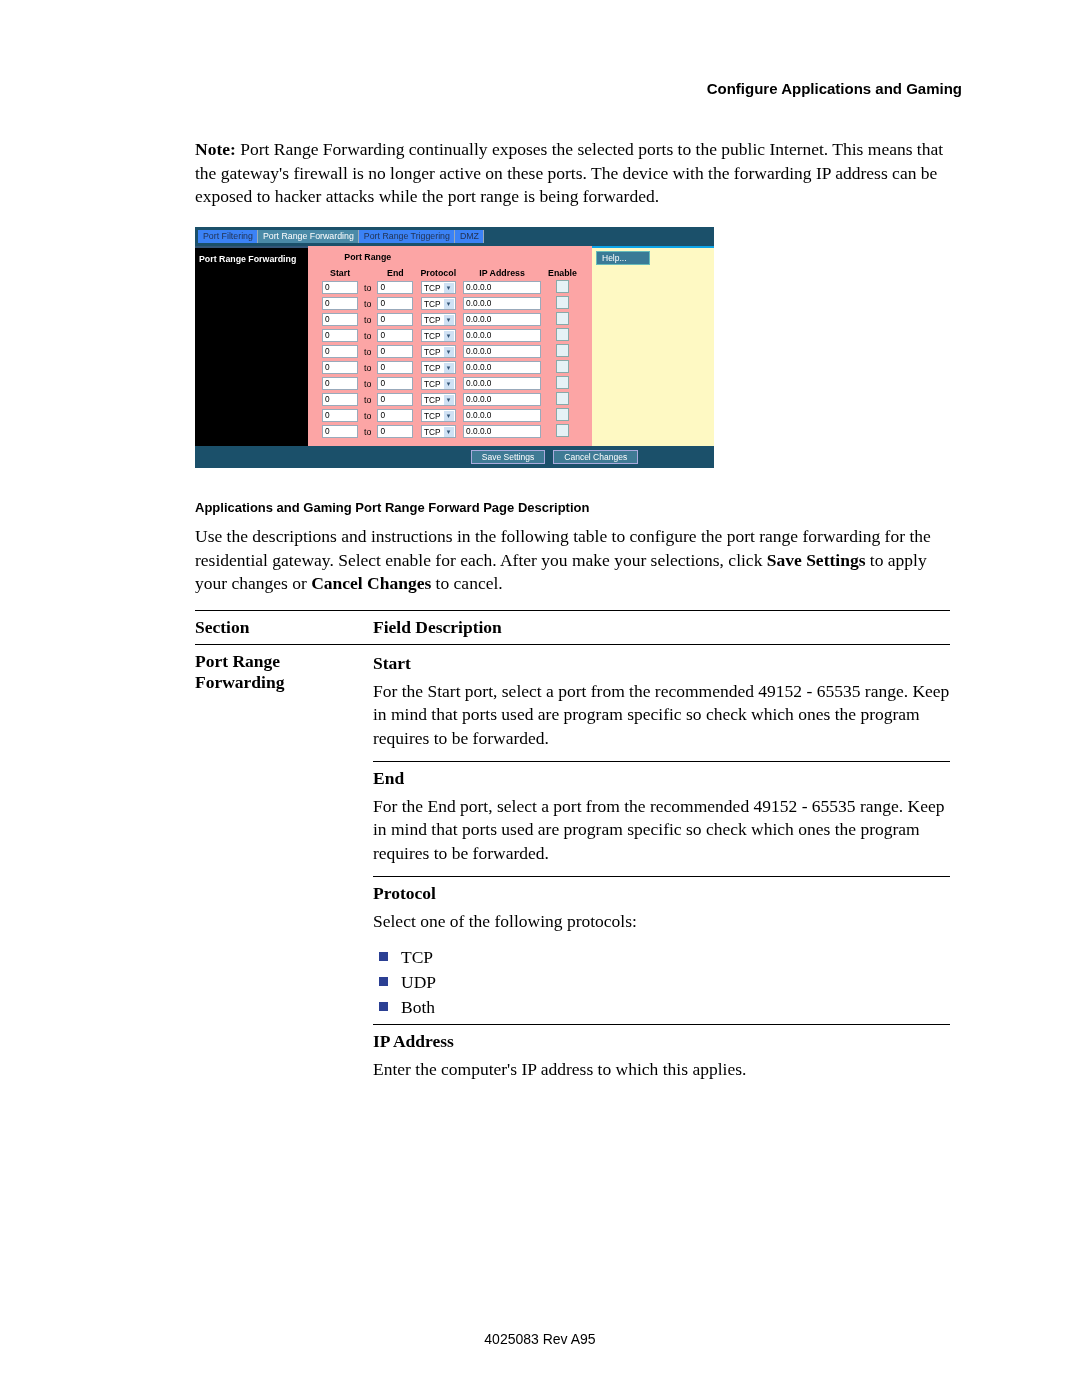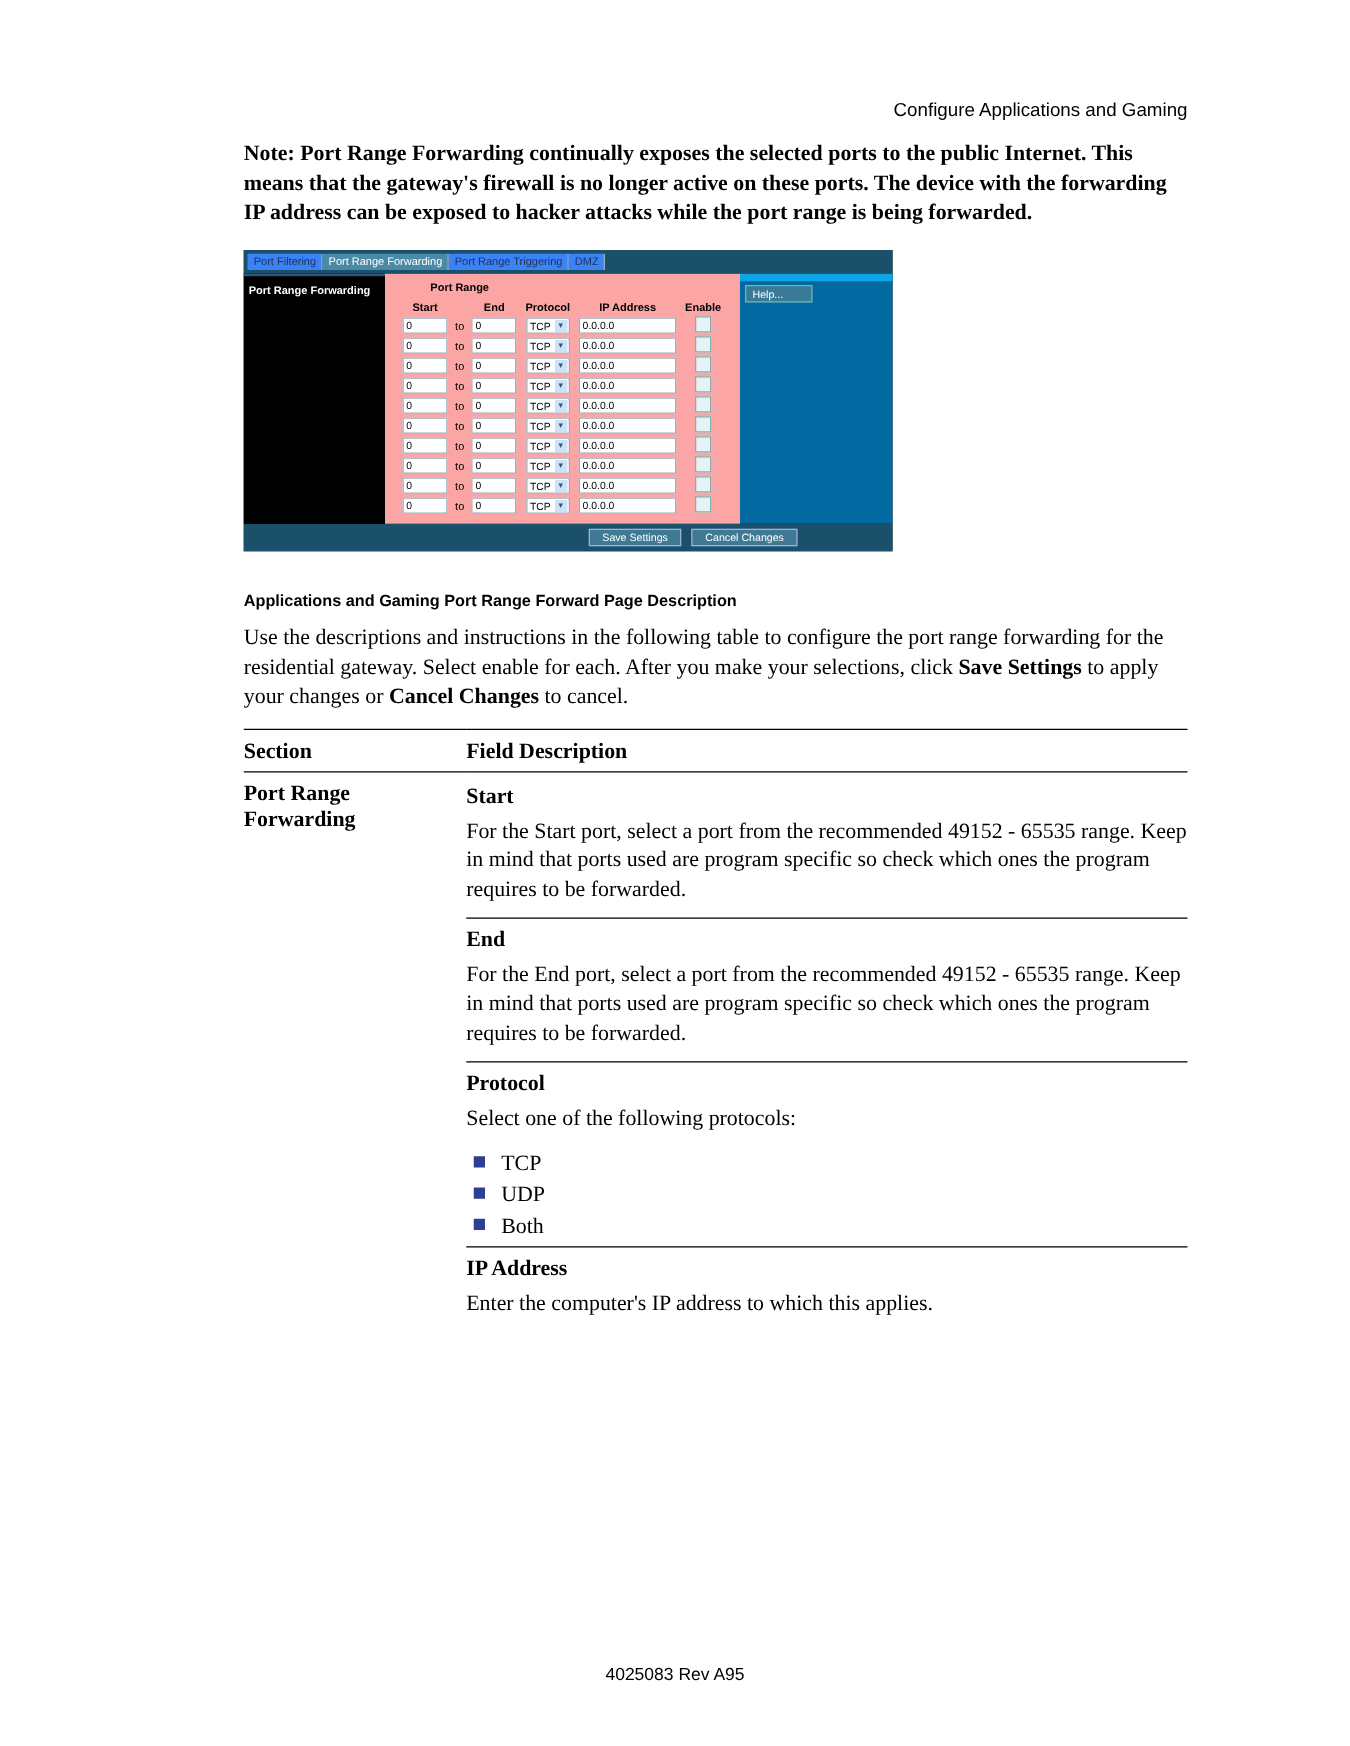--- a/index.html
+++ b/index.html
@@ -11,29 +11,29 @@
   }
   .page {
     width: 1080px;
     min-height: 1397px;
     position: relative;
     box-sizing: border-box;
     padding: 80px 130px 60px 195px;
   }
   .header-right {
     position: absolute;
-    right: 130px;
+    right: 118px;
     top: 80px;
     font-family: Arial, sans-serif;
     font-size: 15px;
+    font-weight: bold;
   }
   .note-para {
-    margin-top: 31px;
+    margin-top: 58px;
     line-height: 1.35;
-    font-weight: bold;
   }
   .screenshot {
     margin-top: 18px;
     width: 519px;
     font-family: Arial, sans-serif;
     font-size: 8.8px;
     color: #fff;
     background: #000;
   }
   .tabs {
@@ -68,21 +68,21 @@
   .sidelabel {
     width: 105px;
     background:#000; color:#fff;
     padding: 6px 4px;
     border-top: 2px solid #357;
   }
   .formarea {
     flex:1; background:#fca5a5; color:#000;
     padding: 4px 0 6px 0;
   }
-  .rightcol { width:122px; background:#0369a1; border-top:6px solid #0ea5e9;}
+  .rightcol { width:122px; background:#fef9c3; border-top:2px solid #0ea5e9;}
   .helpbtn {
     display:inline-block;
     margin:3px 0 0 4px;
     background:#3a7a96; color:#fff;
     padding:1px 22px 1px 5px;
     font-size:8.5px;
     border:1px solid #6bb;
   }
   .formarea table { border-collapse: collapse; margin: 0 auto;}
   .formarea th { font-size:8.8px; font-weight:bold; padding:2px 4px;}

